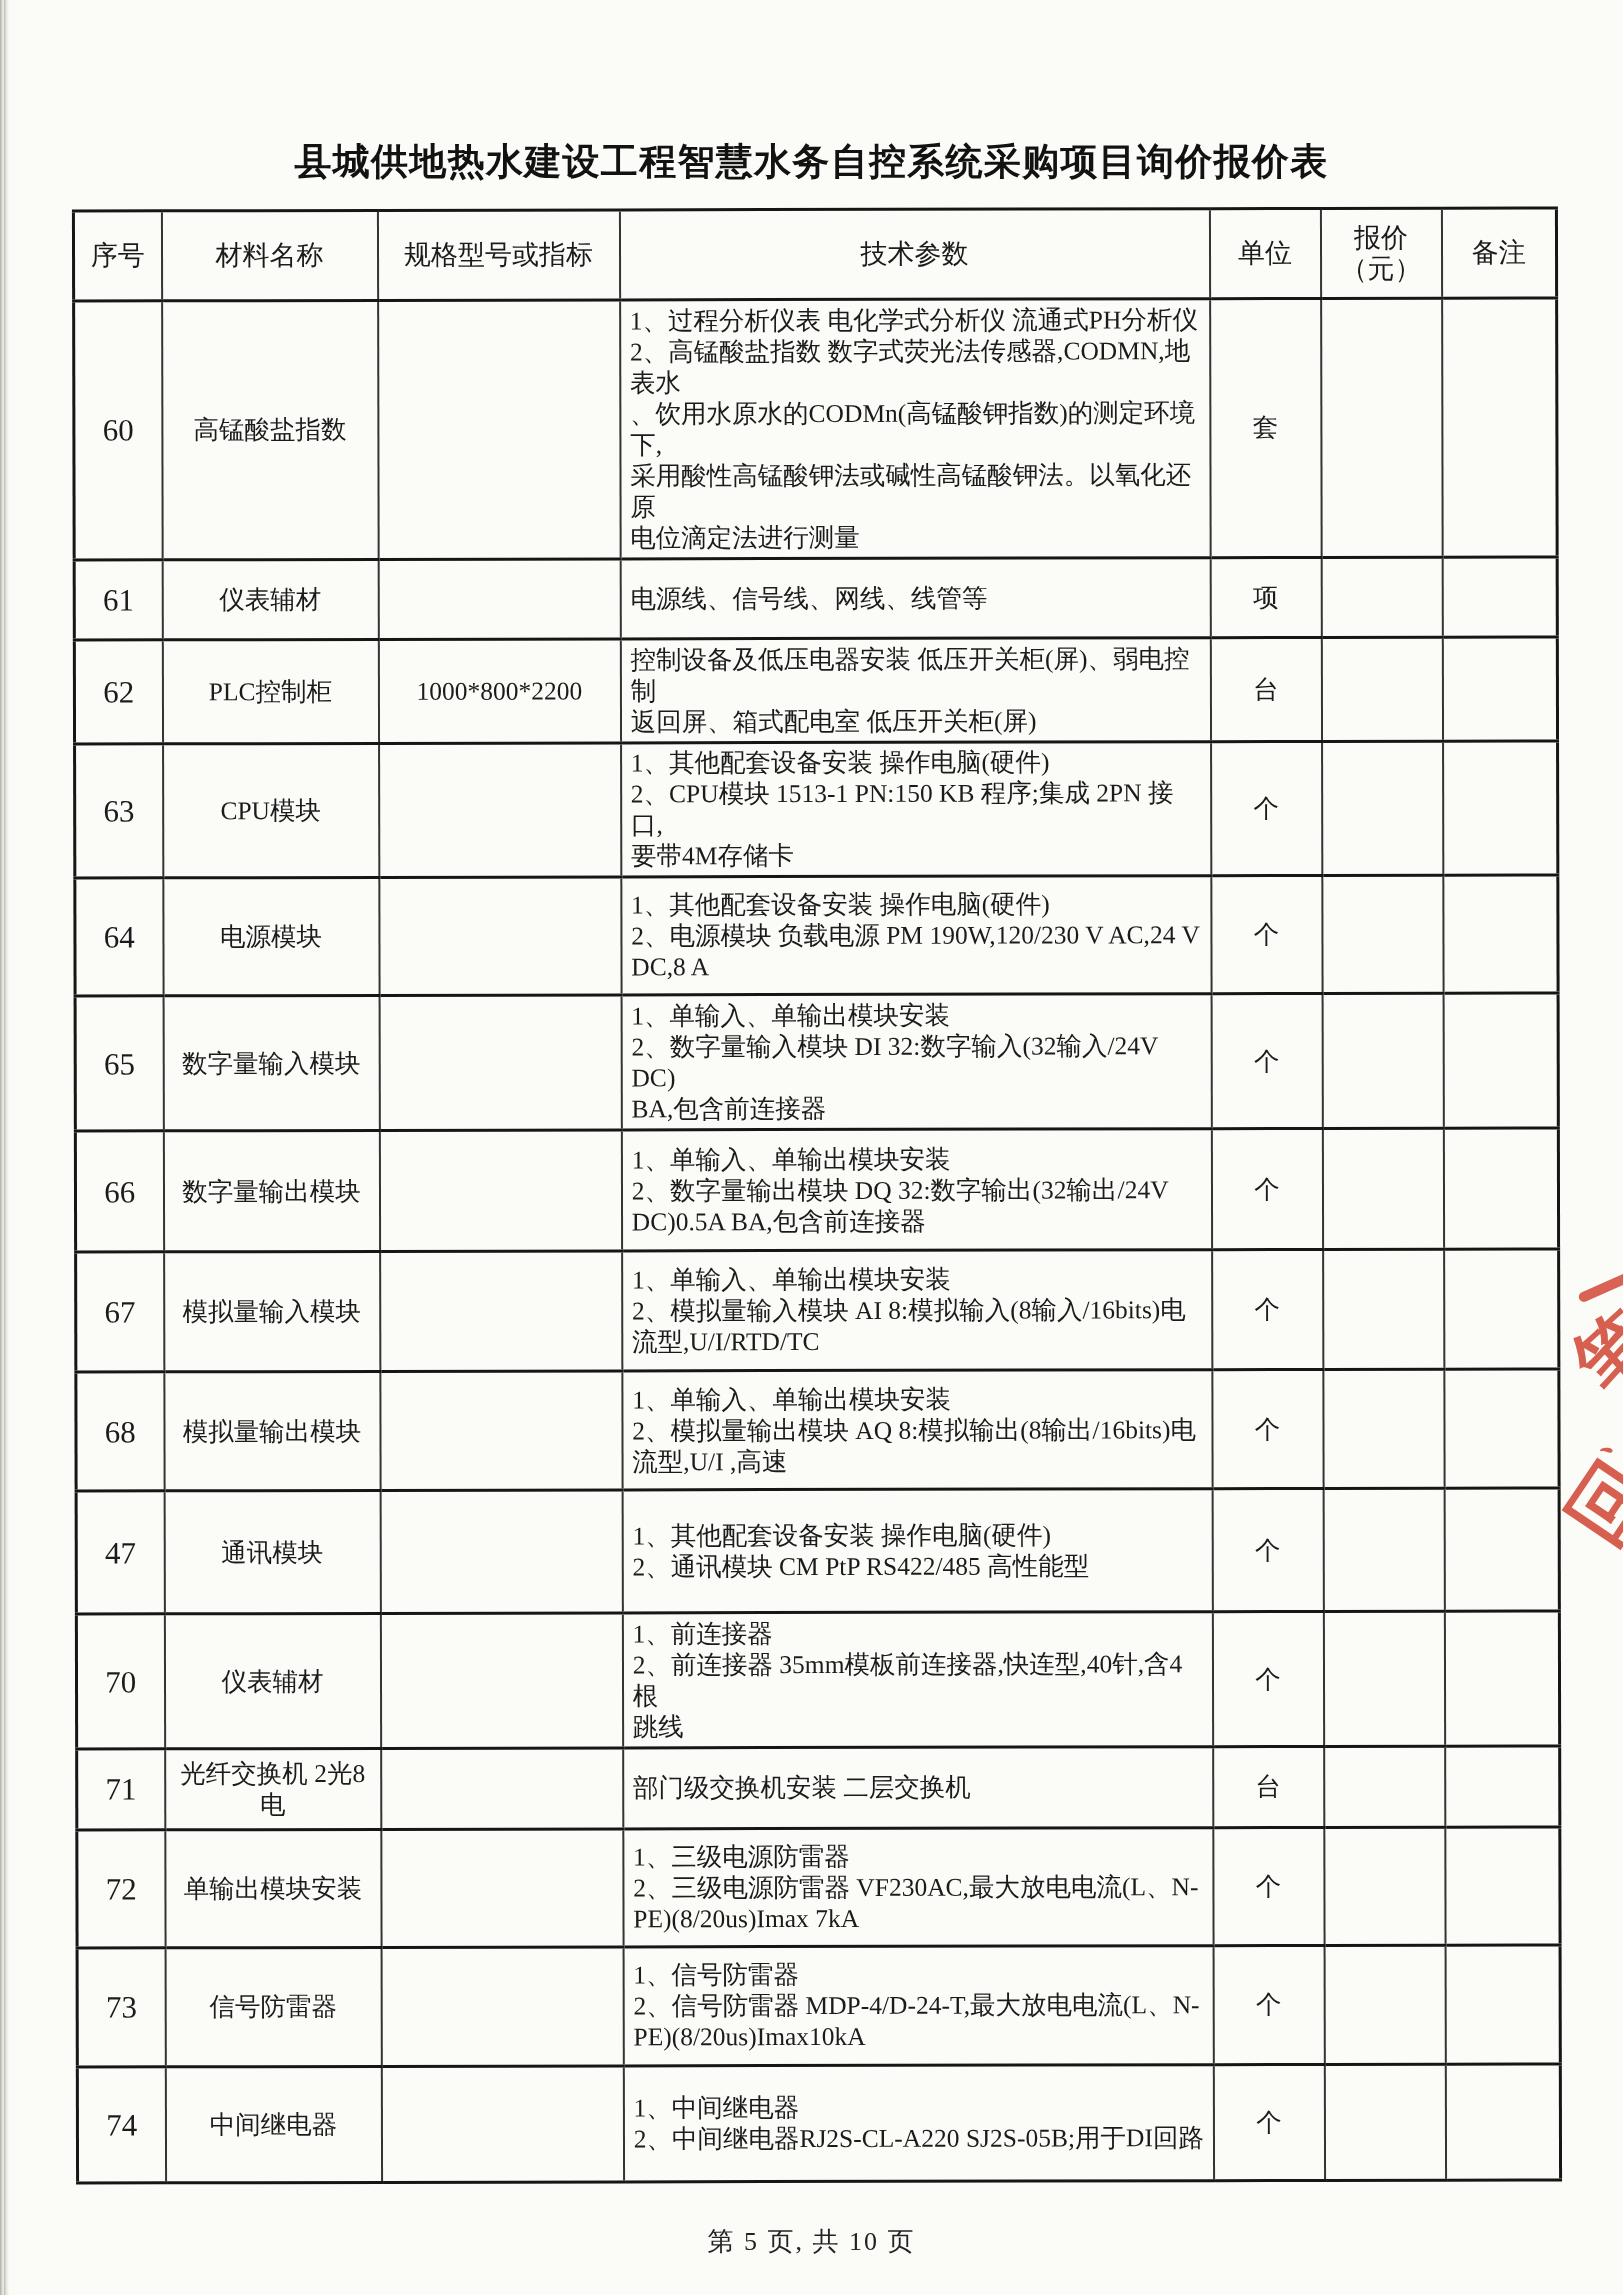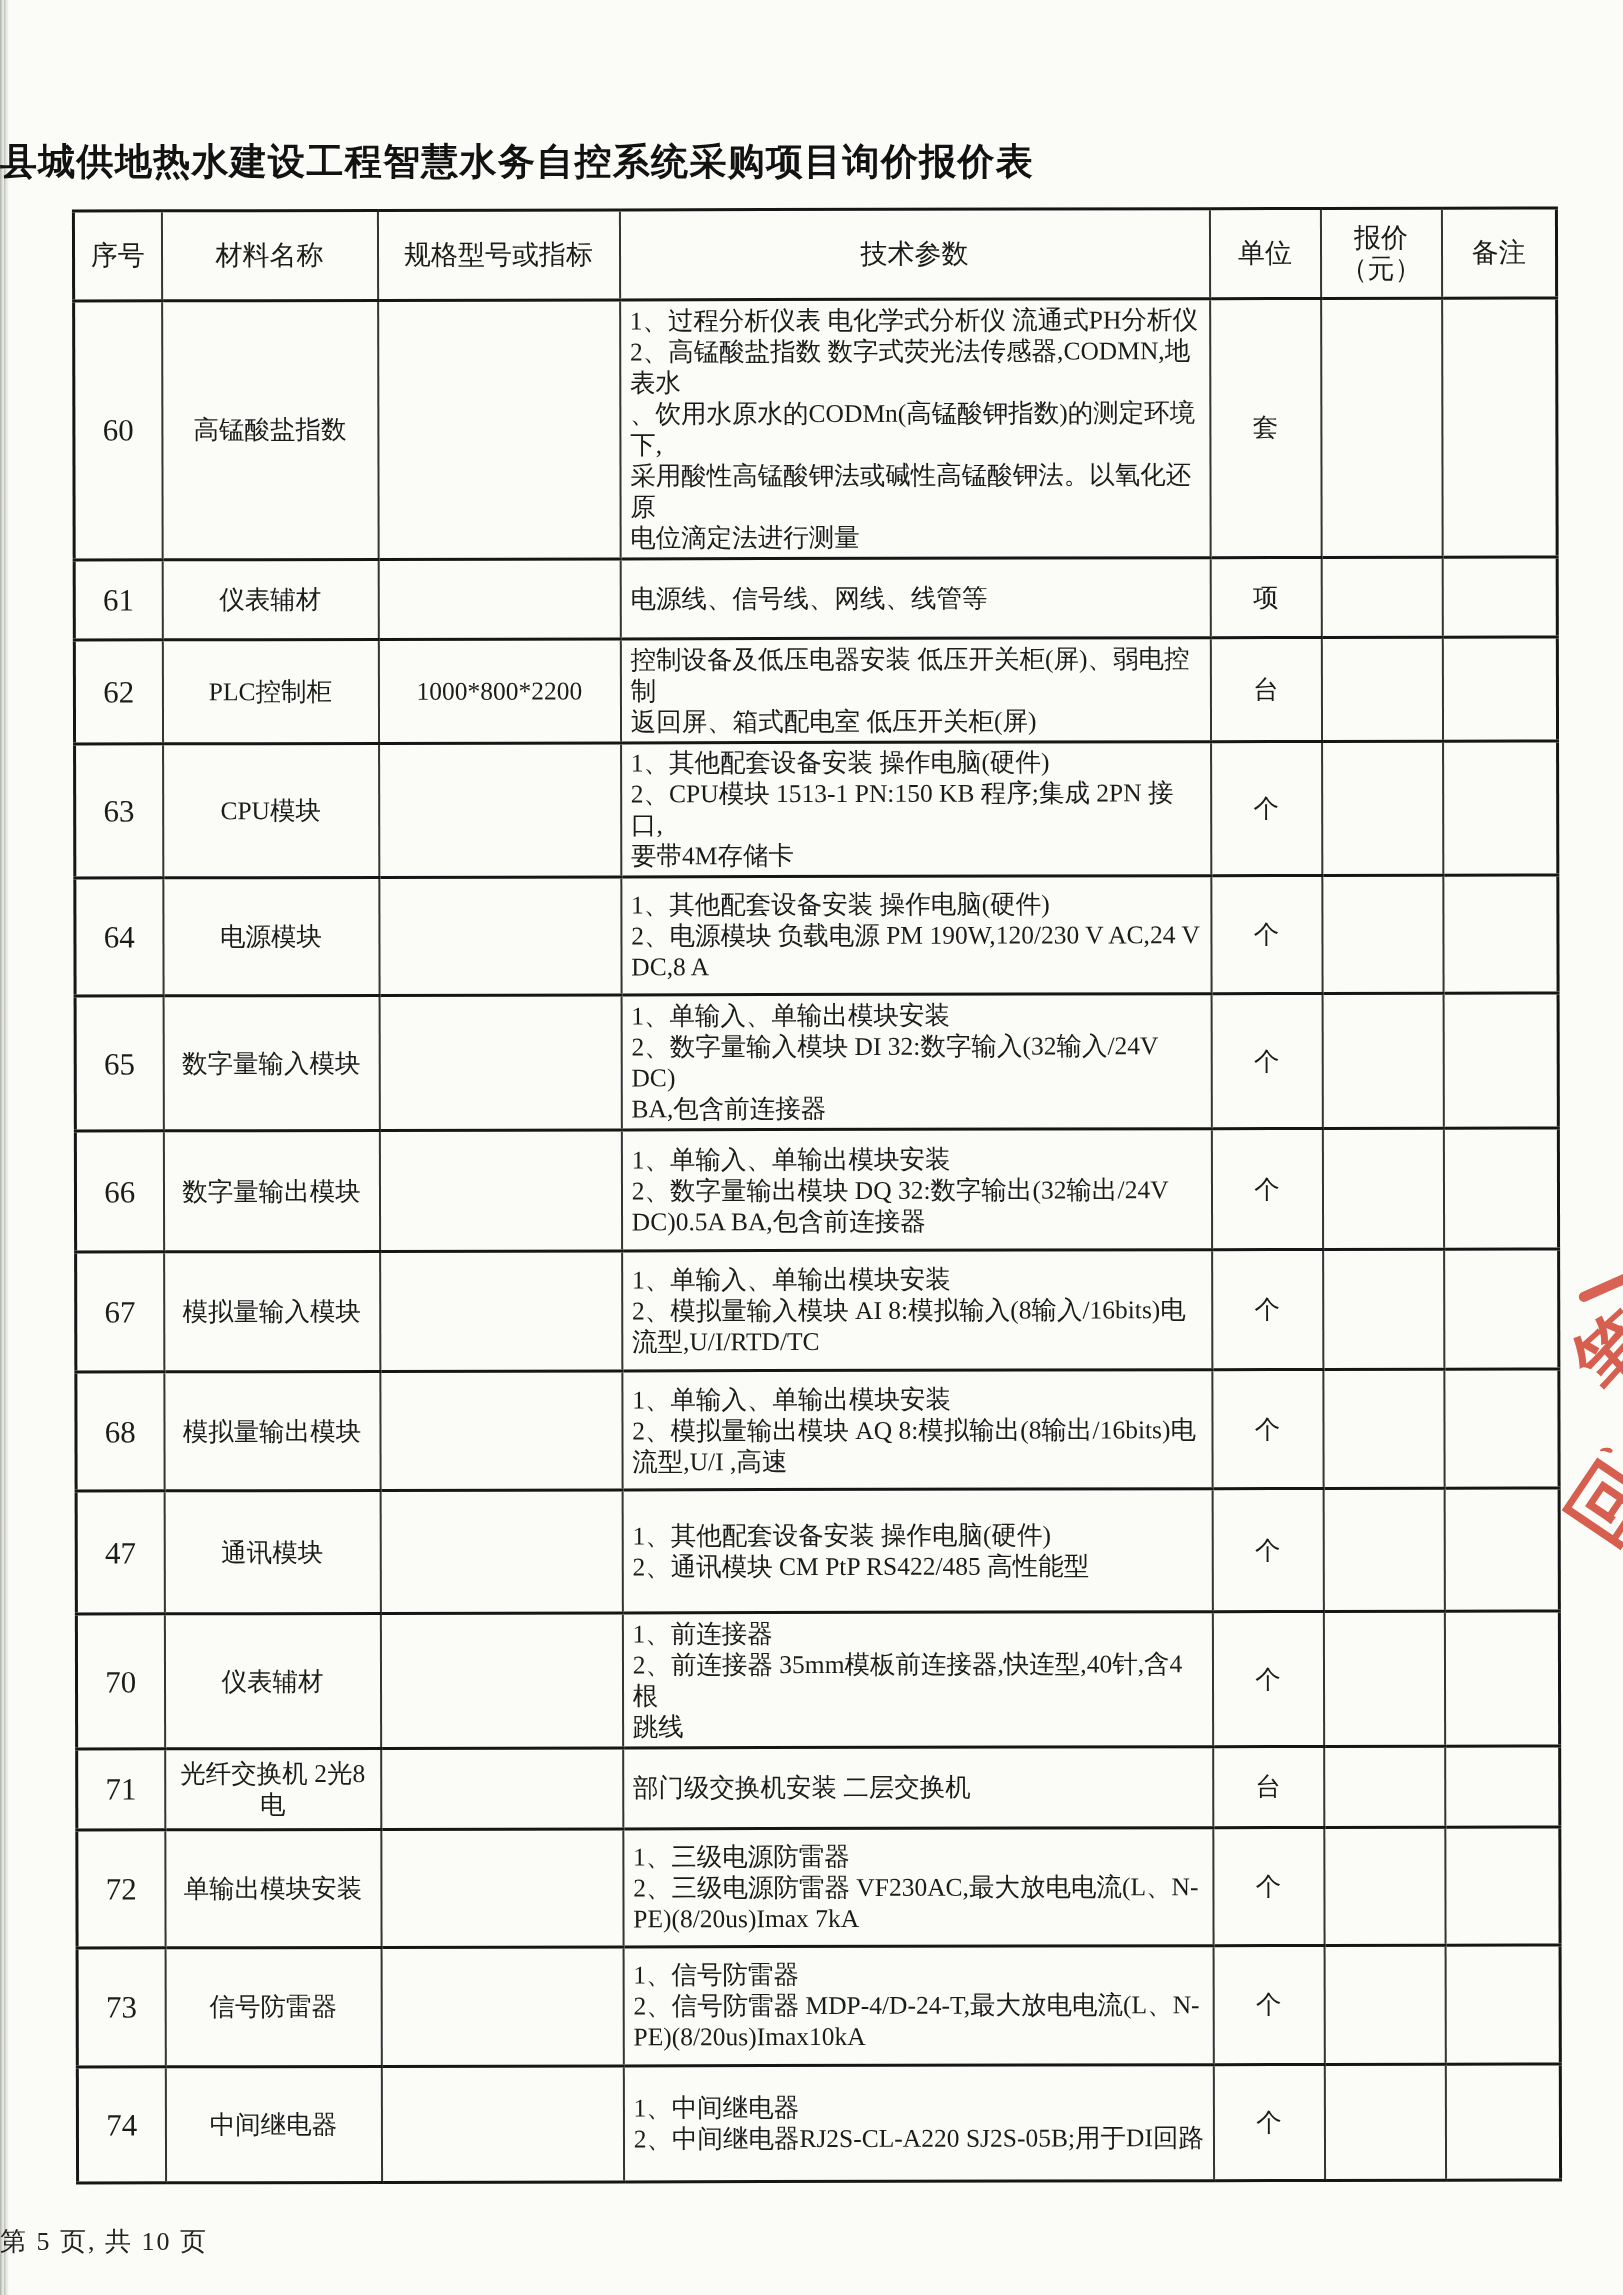--- a/index.html
+++ b/index.html
@@ -16,20 +16,21 @@
   
   .edge-artifact{
     position:absolute;left:0;top:0;width:9.8px;height:100%;
     background:linear-gradient(to right,
       #8f968b 0px,#c9cec3 2px,#eceee8 3.3px,#a9afa2 4.6px,#d8dbd2 5.9px,#f6f6f2 8.5px,rgba(246,246,242,0) 9.8px);
     opacity:.75;
   }
 
   .title{
     position:absolute;left:0;top:137px;width:100%;
+    text-align:center;
     font-size:37px;font-weight:700;letter-spacing:1.3px;
     color:#121212;
     margin:0;
   }
 
   .sheet{
     position:absolute;left:74px;top:208px;width:1483px;
     transform:rotate(-0.12deg);
   }
   table{
@@ -52,21 +53,21 @@
   th{font-weight:400;font-size:27px;white-space:pre-line;}
   td.c-no{font-size:31px;}
   td.c-name{white-space:pre-line;}
   td.c-tech{
     text-align:left;
     white-space:pre-wrap;
     padding-left:9.2px;padding-right:6.5px;
   }
   .footer{
     position:absolute;left:0;top:2224px;width:100%;
-    text-align:left;font-size:26px;letter-spacing:2px;color:#222;
+    text-align:center;font-size:26px;letter-spacing:2px;color:#222;
   }
 
   
   .stamp{position:absolute;left:1557px;top:1243px;width:66px;height:340px;pointer-events:none;}
   .stamp-stroke{
     position:absolute;left:18.3px;top:31px;width:98px;height:9.8px;
     background:#cf3d2c;opacity:.8;border-radius:5.2px;
     transform:rotate(-24deg);
   }
   .stamp-glyph{

